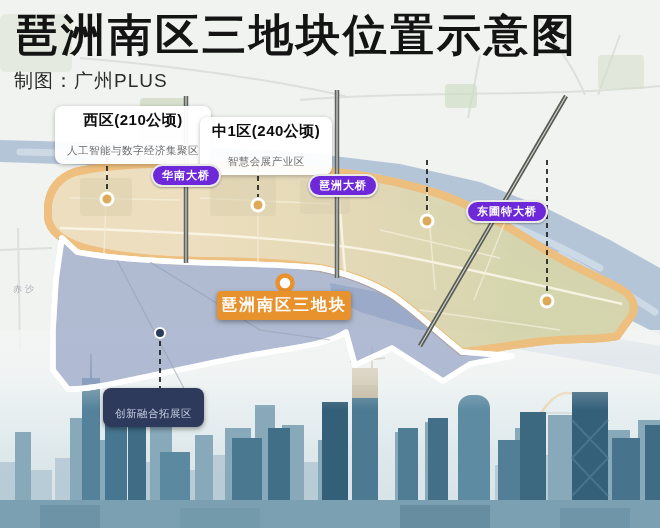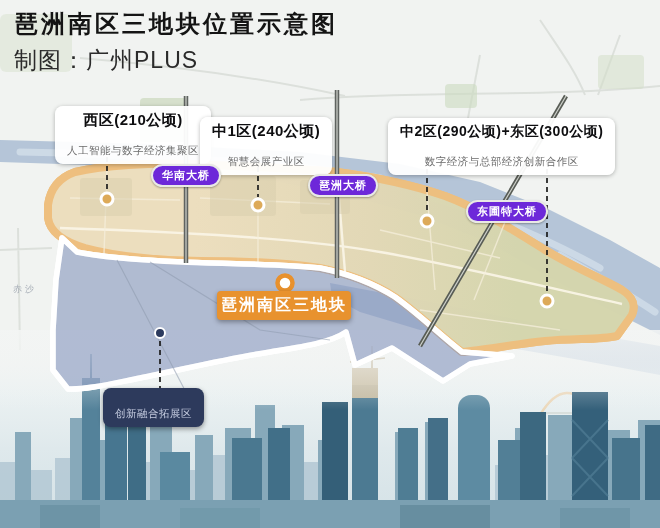--- a/index.html
+++ b/index.html
@@ -5,24 +5,24 @@
   html,body { margin:0; padding:0; }
   .stage {
     position:relative; width:660px; height:528px; overflow:hidden;
     background:#f1f3f1;
     font-family:"Liberation Sans", sans-serif;
   }
   .stage svg.map { position:absolute; left:0; top:0; }
 
   .header { position:absolute; left:14px; top:10px; }
   .header h1 {
-    margin:0; font-size:24px; font-weight:900; color:#141414;
+    margin:0; font-size:44px; font-weight:900; color:#141414;
     letter-spacing:3px; line-height:1.15;
   }
-  .credit { font-size:23px; color:#2b2b2b; margin-top:7px; letter-spacing:1px; }
+  .credit { font-size:19px; color:#2b2b2b; margin-top:7px; letter-spacing:1px; }
 
   .zbox {
     position:absolute; background:rgba(255,255,255,.95); border-radius:8px;
     padding:5px 12px 6px; text-align:center; white-space:nowrap;
     box-shadow:0 1px 4px rgba(0,0,0,.28);
   }
   .zbox .t { font-size:15px; font-weight:bold; color:#0e0e10; letter-spacing:.5px; }
   .zbox.wide .t { font-size:14px; }
   .zbox .s { font-size:10.5px; color:#6b6b6b; margin-top:14px; letter-spacing:.5px; }
   .zbox.south { background:#2d3a5c; box-shadow:0 2px 5px rgba(0,0,0,.4); }
@@ -247,24 +247,20 @@
   <div class="zbox" style="left:55px; top:106px;">
     <div class="t">西区(210公顷)</div>
     <div class="s">人工智能与数字经济集聚区</div>
   </div>
 
   <div class="zbox" style="left:200px; top:117px;">
     <div class="t">中1区(240公顷)</div>
     <div class="s">智慧会展产业区</div>
   </div>
 
-  <div class="zbox wide" style="left:388px; top:118px;">
-    <div class="t">中2区(290公顷)+东区(300公顷)</div>
-    <div class="s">数字经济与总部经济创新合作区</div>
-  </div>
 
   <div class="zbox south" style="left:103px; top:388px;">
     <div class="s">创新融合拓展区</div>
   </div>
 
   <div class="hl">琶洲南区三地块</div>
 
   <div class="pill" style="left:151px; top:164px;">华南大桥</div>
   <div class="pill" style="left:308px; top:165px;margin-top:9px;">琶洲大桥</div>
   <div class="pill" style="left:466px; top:200px;">东圃特大桥</div>

